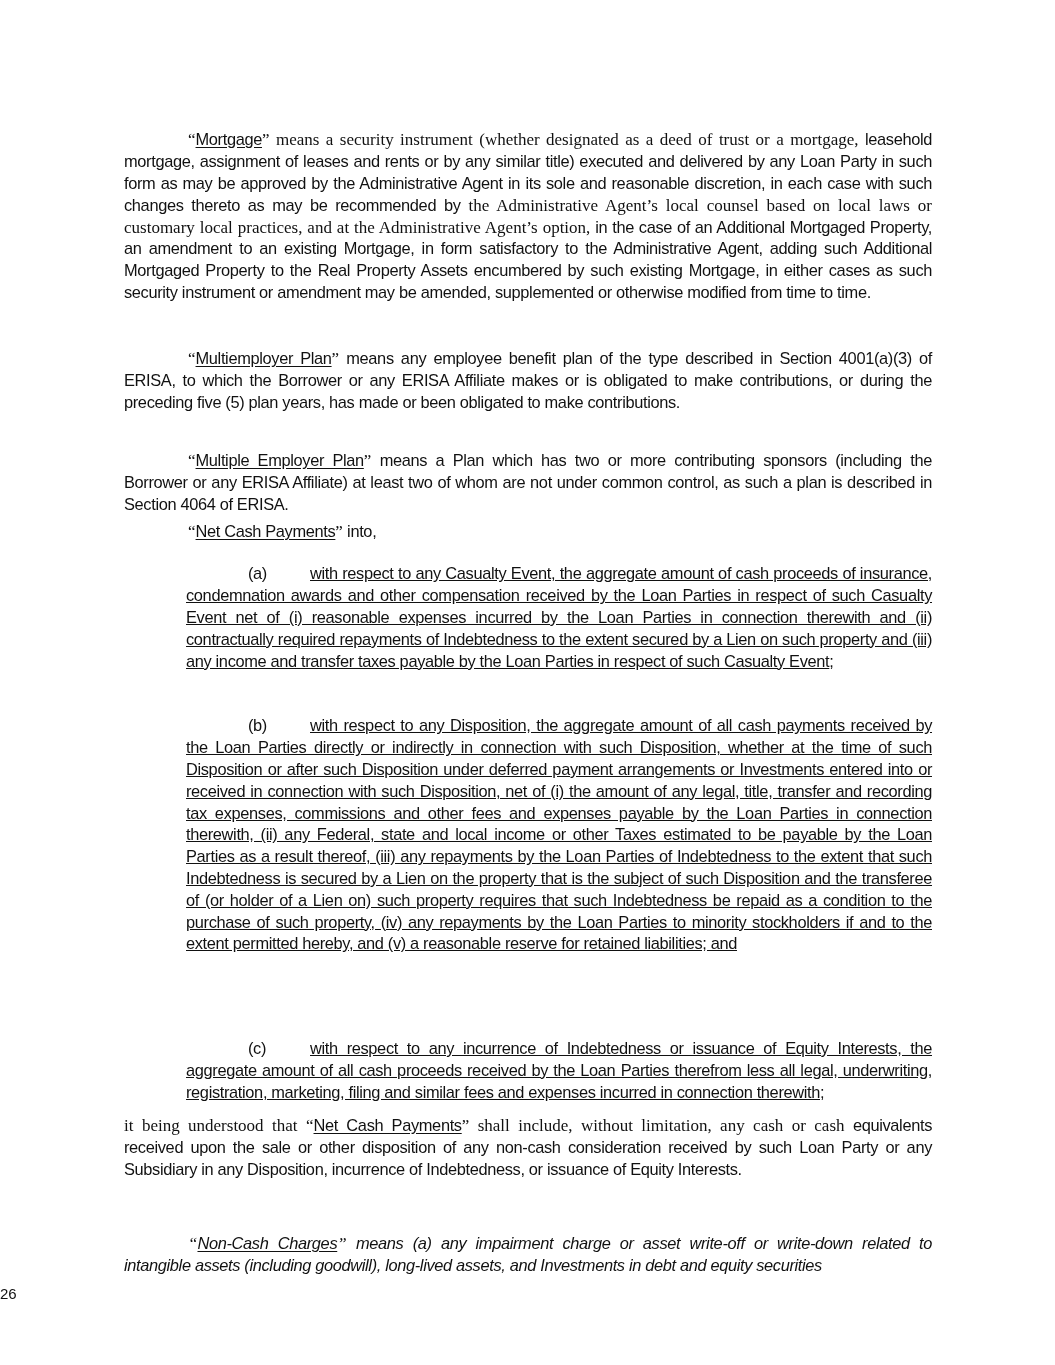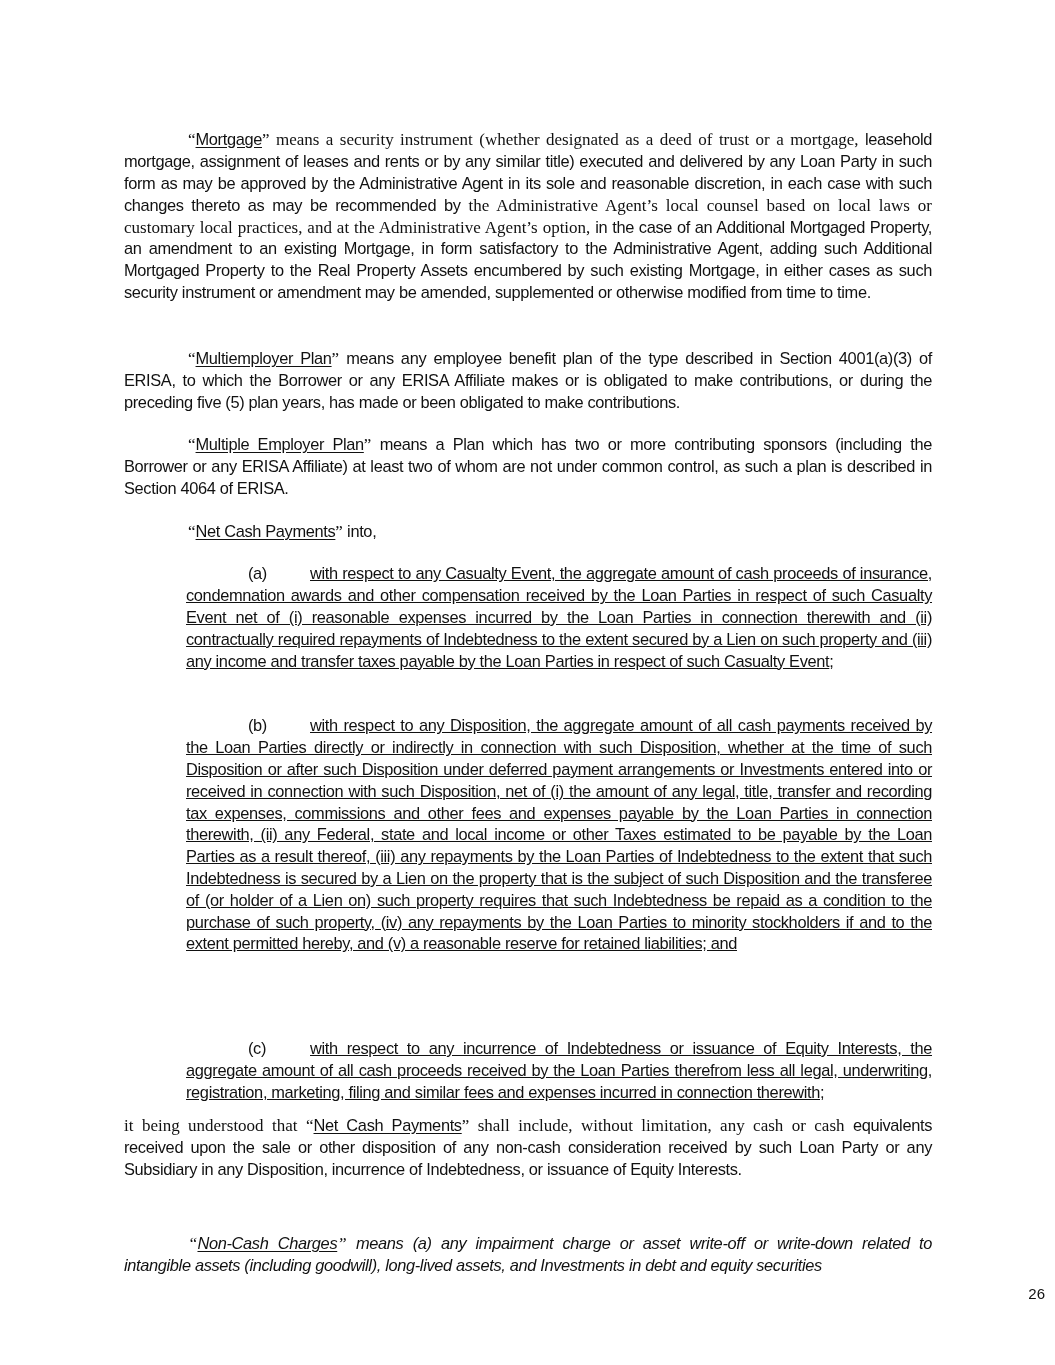--- a/index.html
+++ b/index.html
@@ -9,33 +9,33 @@
     position: absolute; left: 124px; width: 808px;
     font-family: "Liberation Sans", sans-serif; font-size: 16.4px; line-height: 21.8px;
     text-align: justify; letter-spacing: -0.35px; word-spacing: 0px;
   }
   .p .serif { font-family: "Liberation Serif", serif; font-size: 17px; letter-spacing: 0; }
   .sub { left: 186px; width: 746px; text-decoration: underline; }
   .ind { display: inline-block; width: 64px; }
   .subind { display: inline-block; width: 62px; }
   .lbl { display: inline-block; width: 62px; }
   u { text-decoration: underline; text-underline-offset: 2px; }
-  .pn { position: absolute; left: 0; width: 1045px; top: 1285px; text-align: right;
+  .pn { position: absolute; left: 0; width: 1045px; top: 1285px; text-align: left;
         font-family: "Liberation Sans", sans-serif; font-size: 15px; }
 </style>
 </head>
 <body>
 
 <div class="page">
 
   <p class="p" style="top:113px;"><span class="ind"></span><span class="serif">“</span><u>Mortgage</u><span class="serif">”</span><span class="serif"> means a security instrument (whether designated as a deed of trust or a mortgage,</span><span> leasehold mortgage, assignment of leases and rents or by any similar title) executed and delivered by any Loan Party in such form as may be approved by the Administrative Agent in its sole and reasonable discretion, in each case with such changes thereto as may be recommended by</span><span class="serif"> the Administrative Agent’s local counsel based on local laws or customary local practices, and at the Administrative Agent’s option,</span><span> in the case of an Additional Mortgaged Property, an amendment to an existing Mortgage, in form satisfactory to the Administrative Agent, adding such Additional Mortgaged Property to the Real Property Assets encumbered by such existing Mortgage, in either cases as such security instrument or amendment may be amended, supplemented or otherwise modified from time to time.</span></p>
 
   <p class="p" style="top:332px;"><span class="ind"></span><span class="serif">“</span><u>Multiemployer Plan</u><span class="serif">”</span><span> means any employee benefit plan of the type described in Section 4001(a)(3) of ERISA, to which the Borrower or any ERISA Affiliate makes or is obligated to make contributions, or during the preceding five (5) plan years, has made or been obligated to make contributions.</span></p>
 
-  <p class="p" style="top:418px;"><span class="ind"></span><span class="serif">“</span><u>Multiple Employer Plan</u><span class="serif">”</span><span> means a Plan which has two or more contributing sponsors (including the Borrower or any ERISA Affiliate) at least two of whom are not under common control, as such a plan is described in Section 4064 of ERISA.</span></p>
+  <p class="p" style="top:434px;"><span class="ind"></span><span class="serif">“</span><u>Multiple Employer Plan</u><span class="serif">”</span><span> means a Plan which has two or more contributing sponsors (including the Borrower or any ERISA Affiliate) at least two of whom are not under common control, as such a plan is described in Section 4064 of ERISA.</span></p>
 
   <p class="p" style="top:505px;"><span class="ind"></span><span class="serif">“</span><u>Net Cash Payments</u><span class="serif">”</span><span> into,</span></p>
 
   <p class="p sub" style="top:547px;"><span class="subind"></span><span class="lbl">(a)</span><span>with respect to any Casualty Event, the aggregate amount of cash proceeds of insurance, condemnation awards and other compensation received by the Loan Parties in respect of such Casualty Event net of (i) reasonable expenses incurred by the Loan Parties in connection therewith and (ii) contractually required repayments of Indebtedness to the extent secured by a Lien on such property and (iii) any income and transfer taxes payable by the Loan Parties in respect of such Casualty Event</span><u>;</u></p>
 
   <p class="p sub" style="top:699px;"><span class="subind"></span><span class="lbl">(b)</span><span>with respect to any Disposition, the aggregate amount of all cash payments received by the Loan Parties directly or indirectly in connection with such Disposition, whether at the time of such Disposition or after such Disposition under deferred payment arrangements or Investments entered into or received in connection with such Disposition, net of (i) the amount of any legal, title, transfer and recording tax expenses, commissions and other fees and expenses payable by the Loan Parties in connection therewith, (ii) any Federal, state and local income or other Taxes estimated to be payable by the Loan Parties as a result thereof, (iii) any repayments by the Loan Parties of Indebtedness to the extent that such Indebtedness is secured by a Lien on the property that is the subject of such Disposition and the transferee of (or holder of a Lien on) such property requires that such Indebtedness be repaid as a condition to the purchase of such property, (iv) any repayments by the Loan Parties to minority stockholders if and to the extent permitted hereby, and (v) a reasonable reserve for retained liabilities; and</span></p>
 
   <p class="p sub" style="top:990px;margin-top:48px;"><span class="subind"></span><span class="lbl">(c)</span><span>with respect to any incurrence of Indebtedness or issuance of Equity Interests, the aggregate amount of all cash proceeds received by the Loan Parties therefrom less all legal, underwriting, registration, marketing, filing and similar fees and expenses incurred in connection therewith;</span></p>
 
   <p class="p" style="top:1099px;"><span class="serif">it being understood that “</span><u>Net Cash Payments</u><span class="serif">” shall include, without limitation, any cash or cash</span><span> equivalents received upon the sale or other disposition of any non-cash consideration received by such Loan Party or any Subsidiary in any Disposition, incurrence of Indebtedness, or issuance of Equity Interests.</span></p>

